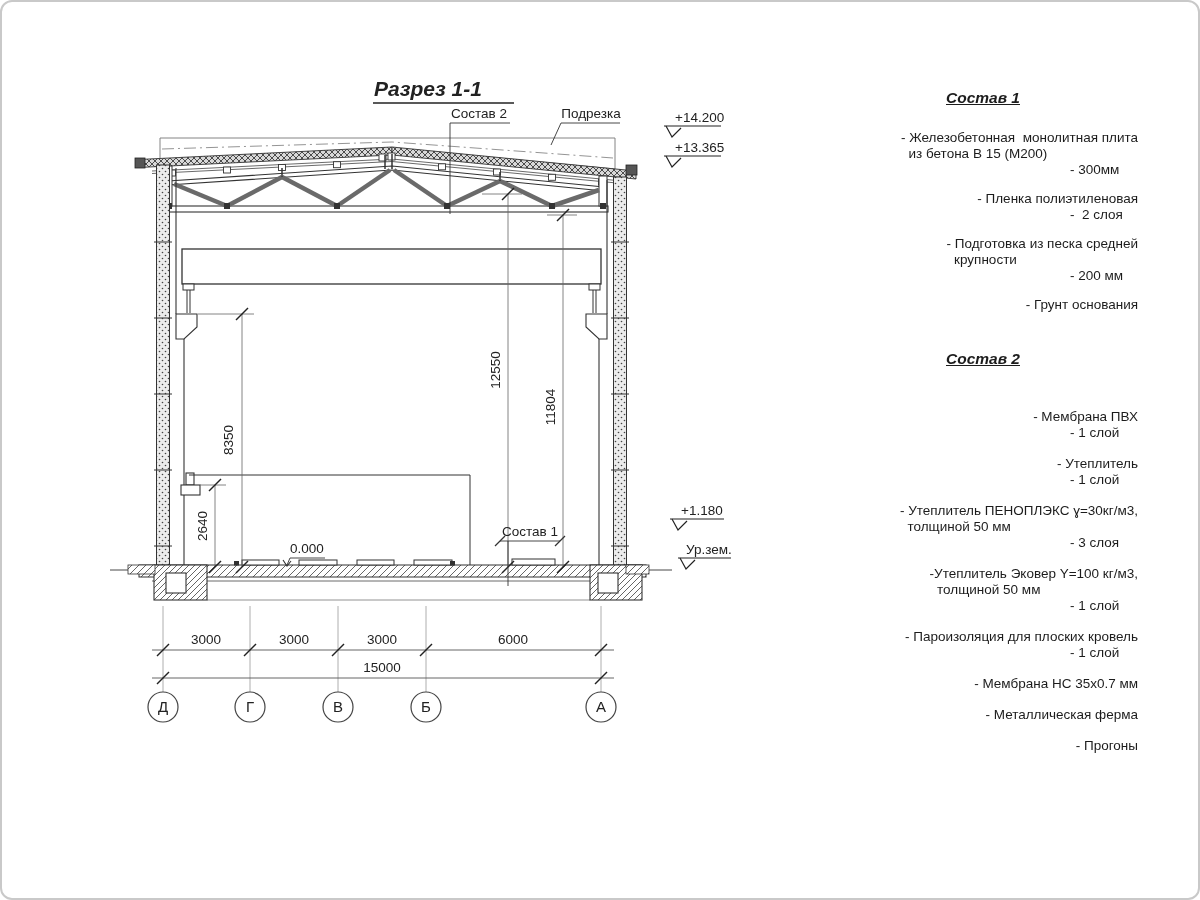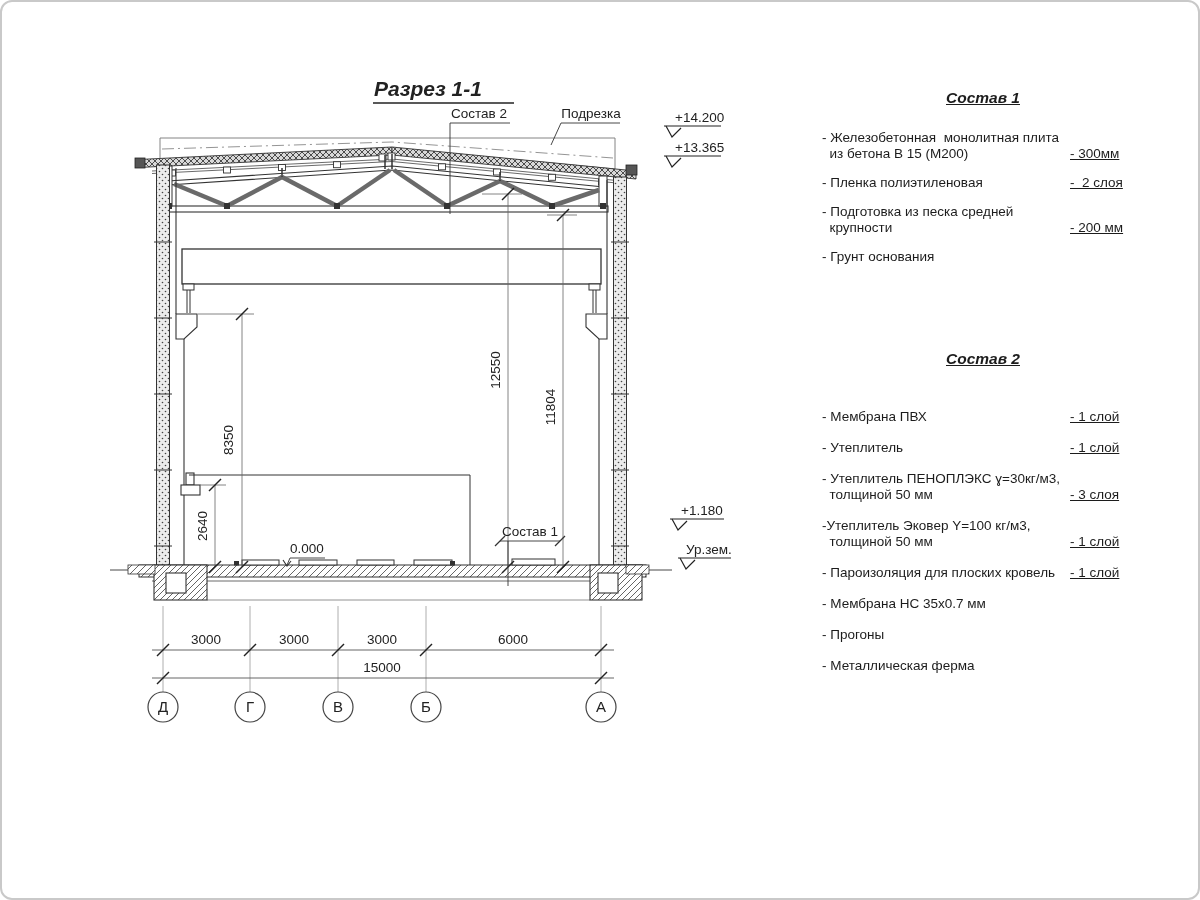--- a/index.html
+++ b/index.html
@@ -7,24 +7,24 @@
         border:2px solid #c9c9c9;border-radius:12px;box-sizing:border-box;
         font-family:"Liberation Sans",sans-serif;overflow:hidden;}
   svg{position:absolute;left:0;top:0;}
   svg text{fill:#222;font-family:"Liberation Sans",sans-serif;}
   .panel{position:absolute;width:322px;color:#1c1c1c;font-size:13.5px;line-height:16px;}
   #panel1{left:820px;top:88px;}
   #panel2{left:820px;top:349px;}
   .panel h3{margin:0 0 24px 0;text-align:center;font-style:italic;font-size:15.5px;
             font-weight:600;text-decoration:underline;}
   #panel2 h3{margin-bottom:42px;}
-  .row{display:flex;align-items:flex-end;margin-bottom:13px;}
+  .row{display:flex;align-items:flex-end;margin-bottom:13px;flex-direction:column;}
   #panel2 .row{margin-bottom:10px;margin-top:15px;}
   .row .n{flex:1;white-space:pre-wrap;padding-right:6px;}
-  .row .v{width:74px;white-space:pre;text-decoration:underline;}
+  .row .v{width:74px;white-space:pre;}
 </style>
 </head>
 <body>
 
 <div id="page">
 
 <svg width="1200" height="900" viewBox="0 0 1200 900">
   <defs>
     <pattern id="pRoof" width="6" height="6" patternUnits="userSpaceOnUse">
       <rect width="6" height="6" fill="#d8d8d8"></rect>
@@ -317,22 +317,22 @@
   </div>
   <div class="row">
     <div class="n">- Пароизоляция для плоских кровель</div>
     <div class="v">- 1 слой</div>
   </div>
   <div class="row">
     <div class="n">- Мембрана НС 35x0.7 мм</div>
     <div class="v"></div>
   </div>
   <div class="row">
+    <div class="n">- Металлическая ферма</div>
+    <div class="v"></div>
+  </div>
+  <div class="row">
     <div class="n">- Прогоны</div>
     <div class="v"></div>
   </div>
-  <div class="row">
-    <div class="n">- Металлическая ферма</div>
-    <div class="v"></div>
-  </div>
 </div>
 
 </div>
 
 </body></html>

